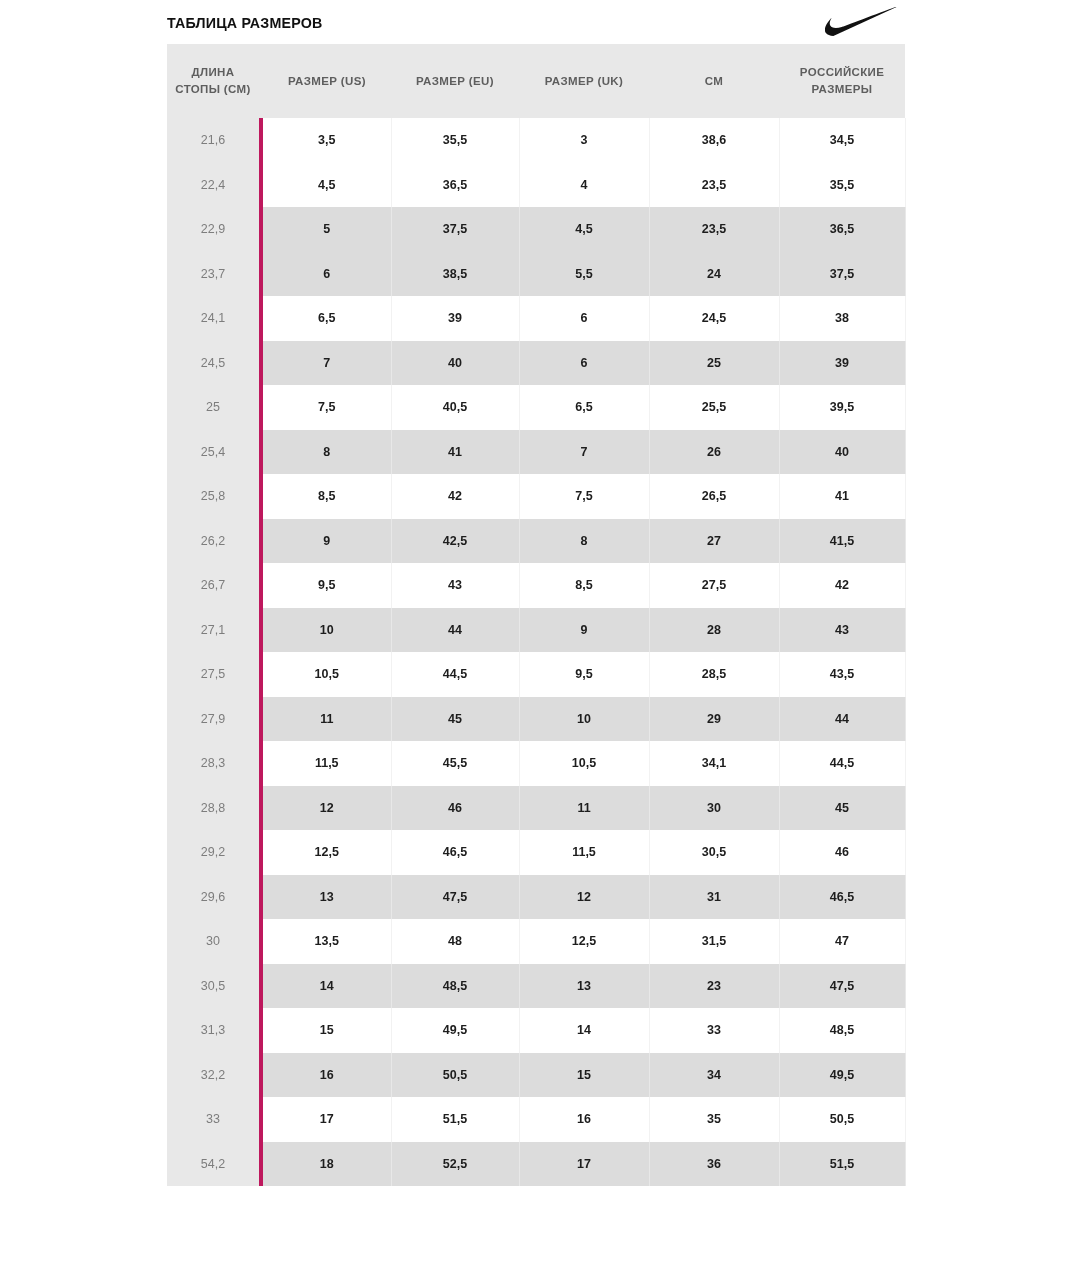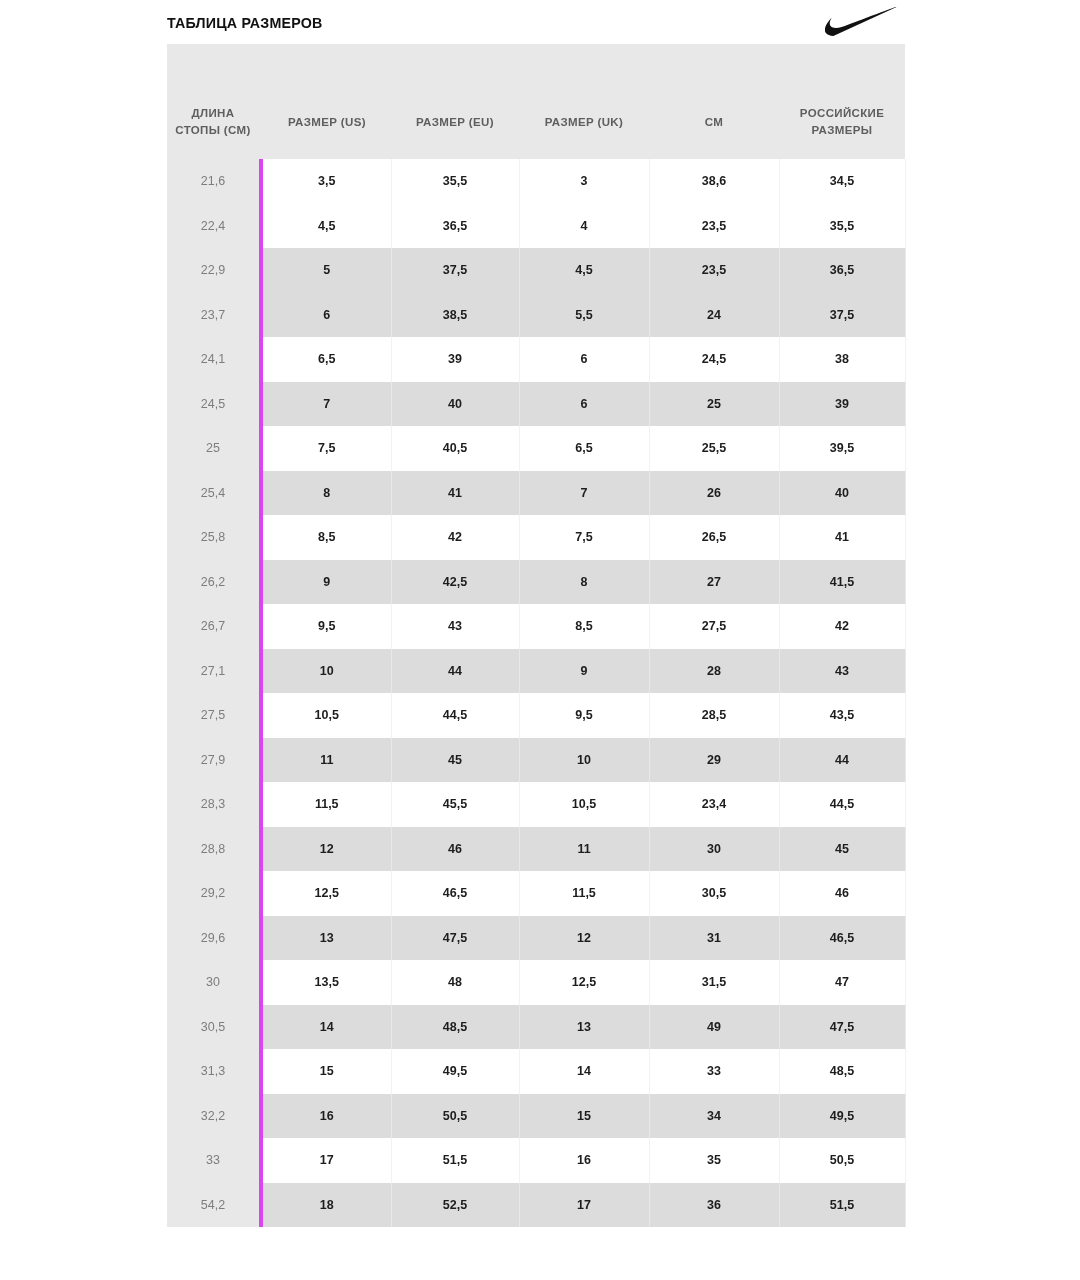--- a/index.html
+++ b/index.html
@@ -64,21 +64,20 @@
     top: 44px;
     width: 738px;
     background: #e8e8e8;   
   }
 
   table.size-table {
     border-collapse: collapse;
     border-spacing: 0;
     width: 738px;
     table-layout: fixed;
-    margin-top: 41px;
   }
 
   table.size-table col.c0 { width: 94px; }
   table.size-table col.c1 { width: 130px; }
   table.size-table col.c2 { width: 128px; }
   table.size-table col.c3 { width: 130px; }
   table.size-table col.c4 { width: 130px; }
   table.size-table col.c5 { width: 126px; }
 
   
@@ -131,21 +130,21 @@
     border-left-color: #f2f2f2;
     border-right-color: #f2f2f2;
   }
   tbody tr.band-dark td.dcell {
     background: #dcdcdc;
     border-left-color: #e8e8e8;
     border-right-color: #e8e8e8;
   }
 
   
-  tbody td.col-foot { border-right: 4px solid #d946ef; }
+  tbody td.col-foot { border-right: 4px solid #be185d; }
   thead th.hcol-foot { border-right: 4px solid #e8e8e8; }
 </style>
 </head>
 <body>
 
 <div class="page">
 
   <div class="topbar">
     <div class="chart-title">ТАБЛИЦА РАЗМЕРОВ</div>
 
@@ -303,21 +302,21 @@
             <td class="dcell">45</td>
             <td class="dcell">10</td>
             <td class="dcell">29</td>
             <td class="dcell">44</td>
           </tr>
           <tr class="band-light">
             <td class="col-foot">28,3</td>
             <td class="dcell">11,5</td>
             <td class="dcell">45,5</td>
             <td class="dcell">10,5</td>
-            <td class="dcell">23,4</td>
+            <td class="dcell">34,1</td>
             <td class="dcell">44,5</td>
           </tr>
           <tr class="band-dark">
             <td class="col-foot">28,8</td>
             <td class="dcell">12</td>
             <td class="dcell">46</td>
             <td class="dcell">11</td>
             <td class="dcell">30</td>
             <td class="dcell">45</td>
           </tr>
@@ -343,21 +342,21 @@
             <td class="dcell">48</td>
             <td class="dcell">12,5</td>
             <td class="dcell">31,5</td>
             <td class="dcell">47</td>
           </tr>
           <tr class="band-dark">
             <td class="col-foot">30,5</td>
             <td class="dcell">14</td>
             <td class="dcell">48,5</td>
             <td class="dcell">13</td>
-            <td class="dcell">49</td>
+            <td class="dcell">23</td>
             <td class="dcell">47,5</td>
           </tr>
           <tr class="band-light">
             <td class="col-foot">31,3</td>
             <td class="dcell">15</td>
             <td class="dcell">49,5</td>
             <td class="dcell">14</td>
             <td class="dcell">33</td>
             <td class="dcell">48,5</td>
           </tr>

